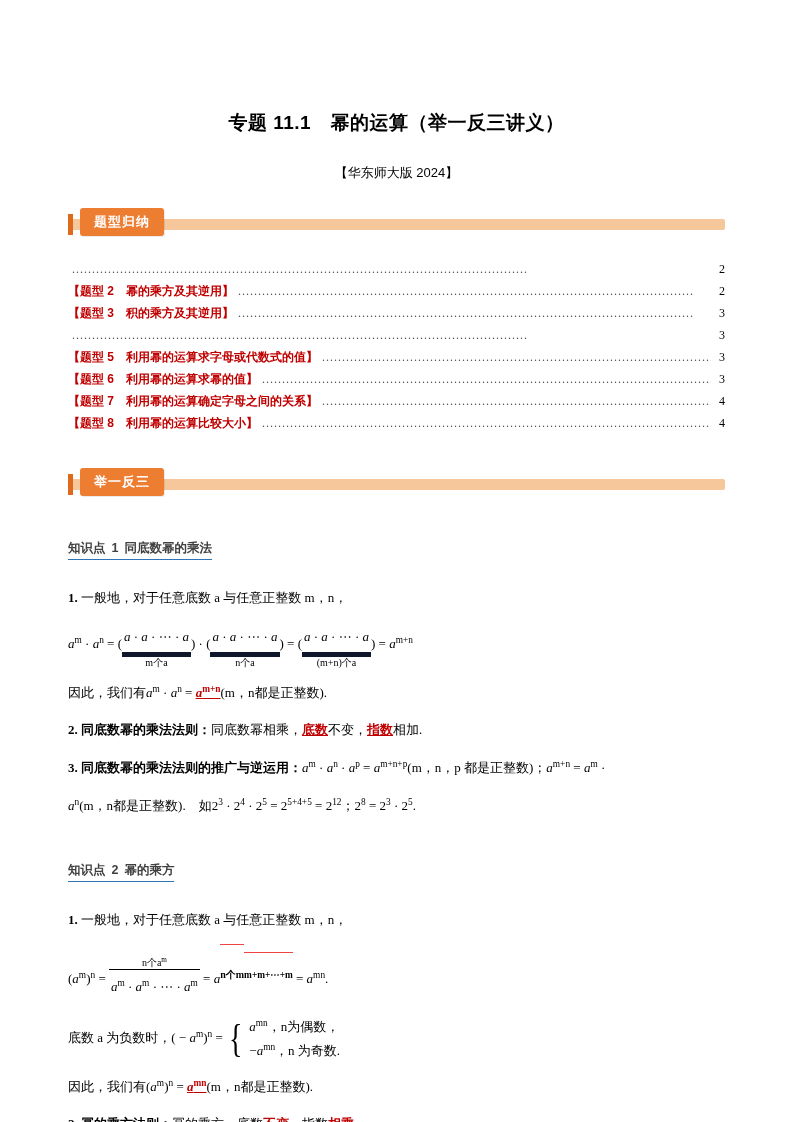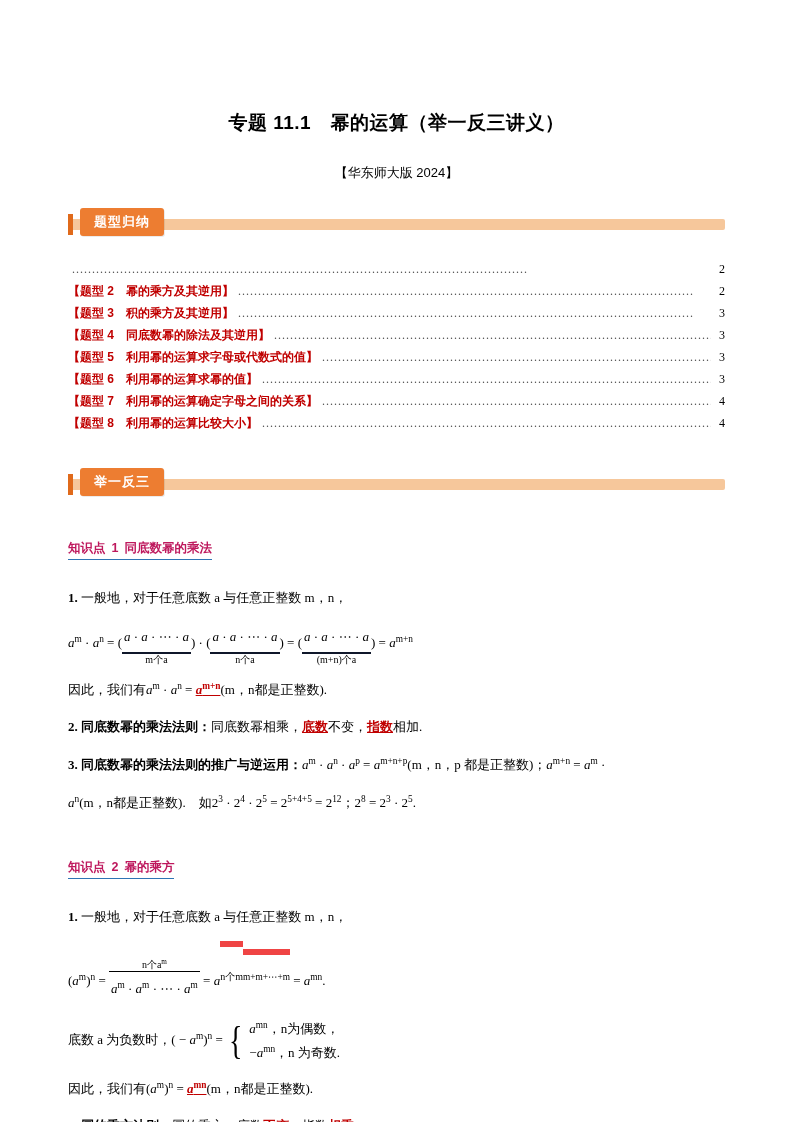--- a/index.html
+++ b/index.html
@@ -111,21 +111,21 @@
     font-size: 12px;
     min-width: 12px;
     text-align: right;
   }
   
   .kp-head {
     margin: 22px 0 14px 0;
     font-family: "Liberation Sans", sans-serif;
     font-weight: bold;
     font-size: 12.5px;
-    color: #be185d;
+    color: #404040;
     display: inline-block;
     border-bottom: 1.5px solid #2e74b5;
     padding-bottom: 2px;
   }
   .kp-head .kp-num { margin: 0 6px; }
   .para {
     font-size: 13px;
     line-height: 26px;
     margin: 11px 0;
   }
@@ -138,21 +138,21 @@
   .redu { color: #c00000; text-decoration: underline; font-weight: bold; }
   i, .it { font-family: "Liberation Serif", serif; font-style: italic; }
   sup { font-size: 0.72em; vertical-align: super; line-height: 0; }
   .underbrace {
     display: inline-block;
     text-align: center;
     vertical-align: middle;
   }
   .underbrace .ue {
     display: block;
-    border-bottom: 2px solid #0f172a;
+    border-bottom: 5px solid #0f172a;
     padding: 0 2px;
   }
   .underbrace .ul {
     display: block;
     font-size: 10px;
     line-height: 12px;
   }
   .overbrace {
     display: inline-block;
     text-align: center;
@@ -162,22 +162,23 @@
     display: block;
     font-size: 10px;
     line-height: 12px;
   }
   .overbrace .oe {
     display: block;
     border-top: 1px solid #000;
     padding: 0 2px;
   }
   .overline-exp {
-    border-top: 6px solid #ef4444;
+    border-top: 1px solid #ef4444;
     padding-top: 17px;
+    font-weight: bold;
   }
   .cases {
     display: inline-flex;
     align-items: center;
     vertical-align: middle;
   }
   .brace {
     font-size: 40px;
     line-height: 40px;
     font-weight: 100;
@@ -215,21 +216,20 @@
         <span class="toc-label">【题型 2　幂的乘方及其逆用】</span>
         <span class="toc-dots">..................................................................................................................</span>
         <span class="toc-page">2</span>
       </div>
       <div class="toc-row">
         <span class="toc-label">【题型 3　积的乘方及其逆用】</span>
         <span class="toc-dots">..................................................................................................................</span>
         <span class="toc-page">3</span>
       </div>
       <div class="toc-row">
-        <span class="toc-label">【题型 4　同底数幂的除法及其逆用】</span>
         <span class="toc-dots">..................................................................................................................</span>
         <span class="toc-page">3</span>
       </div>
       <div class="toc-row">
         <span class="toc-label">【题型 5　利用幂的运算求字母或代数式的值】</span>
         <span class="toc-dots">..................................................................................................................</span>
         <span class="toc-page">3</span>
       </div>
       <div class="toc-row">
         <span class="toc-label">【题型 6　利用幂的运算求幂的值】</span>

